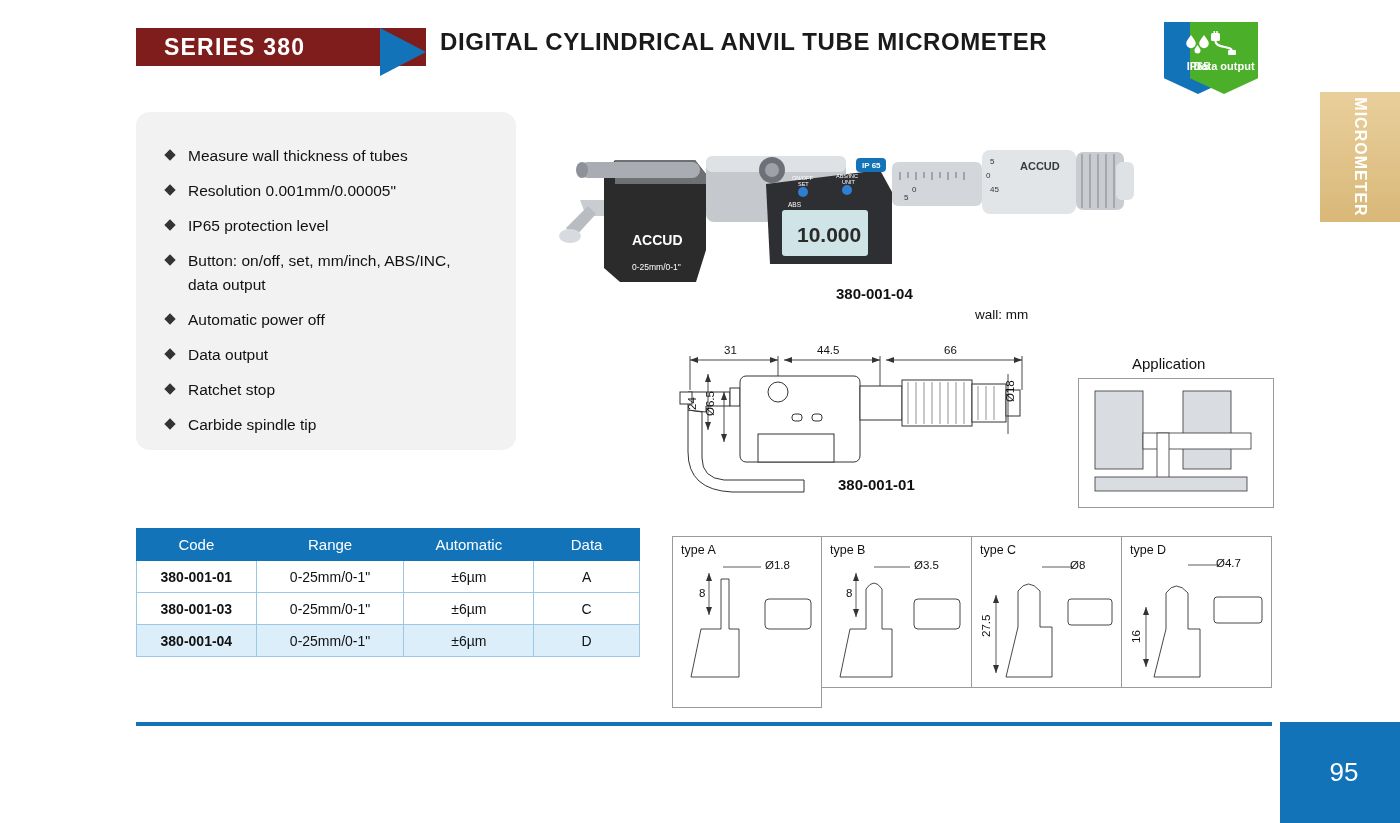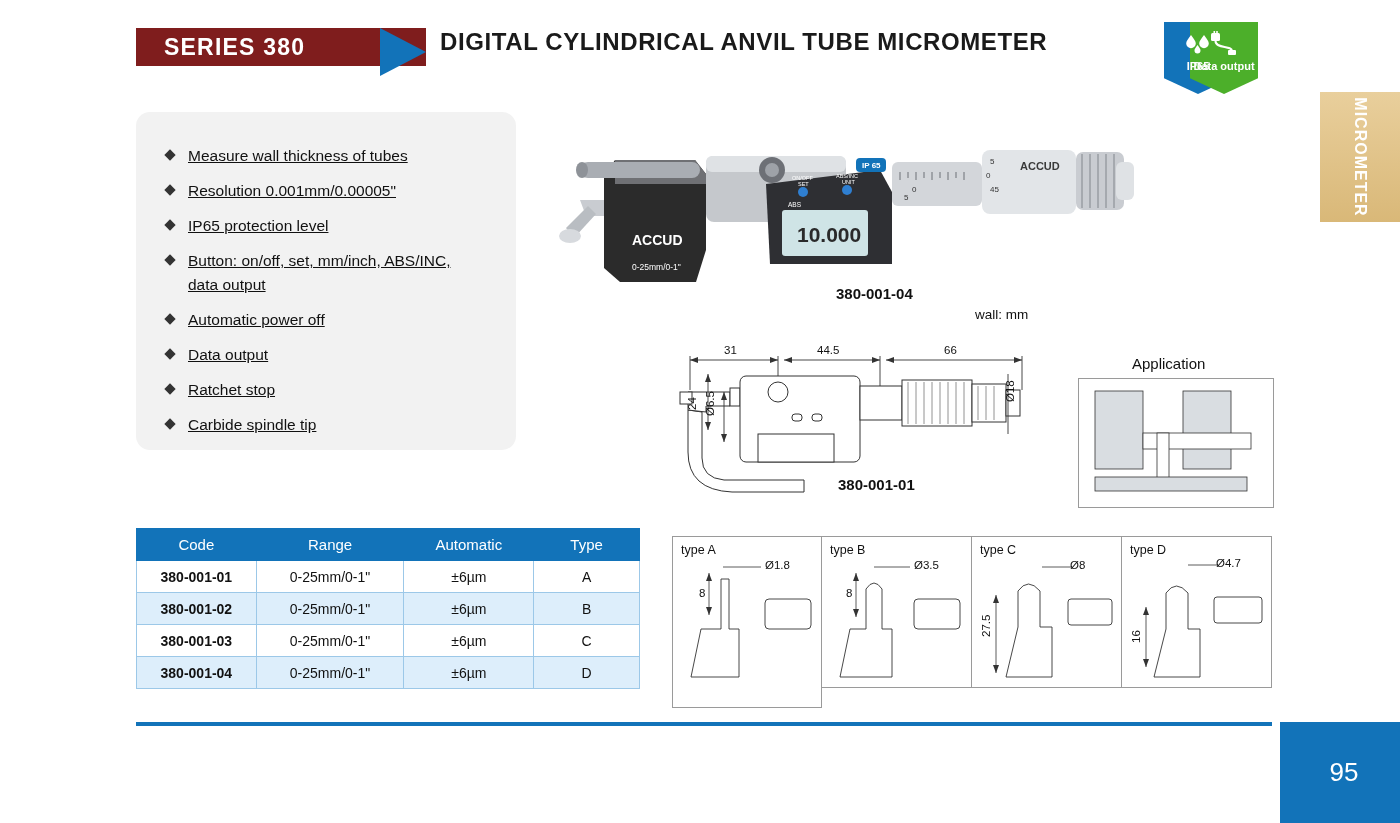--- a/index.html
+++ b/index.html
@@ -63,21 +63,21 @@
     color:#ffffff; font-weight:bold; font-size:16px; letter-spacing:1px;
   }
 
   
   .features {
     position:absolute; left:136px; top:112px; width:380px; height:338px;
     background:#f2f2f2; border-radius:14px; padding:34px 24px 0 30px;
   }
   .features li {
     list-style:none; font-size:15.5px; line-height:20px; margin-bottom:15px;
-    position:relative; padding-left:22px; color:#111;text-decoration:underline;
+    position:relative; padding-left:22px; color:#111;
   }
   .features li .dia {
     position:absolute; left:0; top:5px; width:8px; height:8px;
     background:#333; transform:rotate(45deg);
   }
   .features ul { margin:0; padding:0; }
 
   
   .photo-wrap { position:absolute; left:520px; top:100px; width:620px; height:200px; }
   .caption { position:absolute; font-weight:bold; font-size:15px; color:#111; }
@@ -414,35 +414,29 @@
       <col class="c1">
       <col class="c2">
       <col class="c3">
       <col class="c4">
     </colgroup>
   <thead>
     <tr>
       <th>Code</th>
       <th>Range</th>
       <th>Automatic</th>
-      <th>Type</th>
+      <th>Data</th>
     </tr>
   </thead>
   <tbody>
     <tr>
       <td class="code">380-001-01</td>
       <td>0-25mm/0-1"</td>
       <td>±6µm</td>
       <td>A</td>
-    </tr>
-    <tr class="alt">
-      <td class="code">380-001-02</td>
-      <td>0-25mm/0-1"</td>
-      <td>±6µm</td>
-      <td>B</td>
     </tr>
     <tr>
       <td class="code">380-001-03</td>
       <td>0-25mm/0-1"</td>
       <td>±6µm</td>
       <td>C</td>
     </tr>
     <tr class="alt">
       <td class="code">380-001-04</td>
       <td>0-25mm/0-1"</td>

